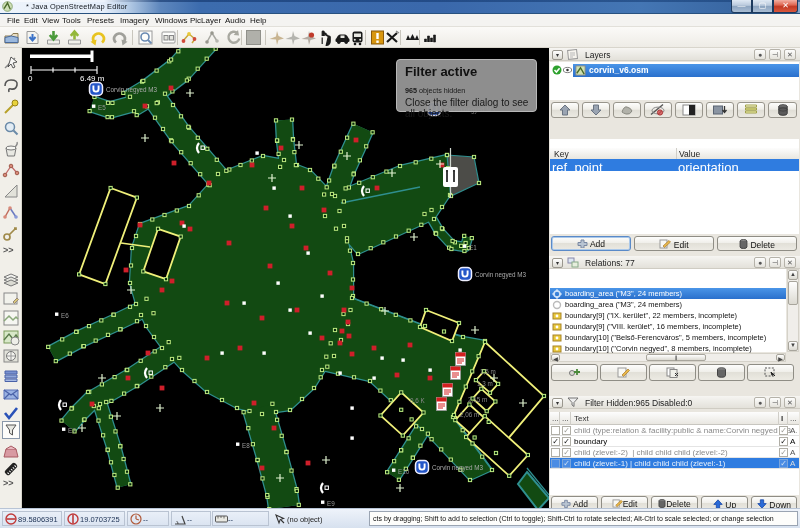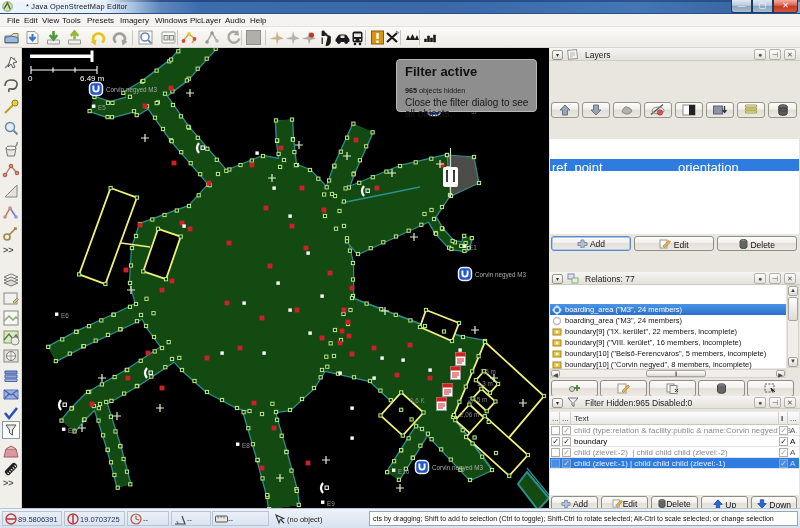--- a/index.html
+++ b/index.html
@@ -47,21 +47,21 @@
 
 #p-layers { top:0; height:77px;text-decoration:underline; }
 #p-layers .list { position:absolute; left:1px; top:14px; width:249px; height:38px; background:#fff; }
 .layerrow { position:absolute; left:23px; top:2px; width:226px; height:13px; background:linear-gradient(#4a95e8,#2a70cc); color:#fff; font-size:8.5px; font-weight:bold; }
 
 #p-props { top:77px; height:131px; }
 #p-props .tblhead { position:absolute; left:1px; top:23px; width:249px; height:12px; background:linear-gradient(#fdfdfd,#e8e6e0); border-bottom:1px solid #ccc; font-size:8.5px; color:#222; }
 #p-props .list { position:absolute; left:1px; top:14px; width:249px; height:95px; background:#fff; }
 .proprow { position:absolute; left:1px; top:34px; width:249px; height:12px; background:#2f7ce0; color:#fff; font-size:13px; }
 
-#p-rel { top:208px; height:132px;margin-top:16px; }
+#p-rel { top:208px; height:132px; }
 #p-rel .list { position:absolute; left:1px; top:13px; width:236px; height:83px; background:#fff; font-size:8px; color:#111; }
 .relrow { position:absolute; left:0; width:236px; height:11px; font-size:7.5px; white-space:nowrap; overflow:hidden; }
 .relrow.sel { background:linear-gradient(#4a95e8,#2a70cc); color:#fff; }
 
 #p-filter { top:340px; height:120px;margin-top:8px; }
 #p-filter .tbl { position:absolute; left:1px; top:16px; width:249px; height:83px; background:#fff; font-size:8px; }
 .frow { position:absolute; left:0; width:249px; height:11px; border-bottom:1px solid #e4e4e4; color:#888; white-space:nowrap; overflow:hidden; }
 .frow.sel { background:#2f7ce0; color:#e8f0fa; } .frow.sel .cb { background:#4a8ce4; border-color:#7aa4da; color:#cfe0f4; }
 
 
@@ -884,20 +884,37 @@
         <div class="collapsebtn">▾</div>
         <svg style="position:absolute;left:18px;top:1px" width="12" height="11" viewBox="0 0 12 11">
             <rect x="1" y="1" width="9" height="9" fill="#f6f4ee" stroke="#999" transform="rotate(-6 5 5)"></rect>
             <path d="M3,4 h5 M3,6 h5 M3,8 h3" stroke="#aaa" stroke-width="0.8"></path>
           </svg>
         <span class="ptitle">Layers</span>
         <div class="phbtn" style="right:34px">●</div>
           <div class="phbtn" style="right:19px">⊣</div>
           <div class="phbtn" style="right:4px">✕</div>
       </div>
+      <div class="list">
+        <svg style="position:absolute;left:2px;top:3px" width="10" height="10" viewBox="0 0 10 10">
+            <circle cx="5" cy="5" r="4.5" fill="#2da12d"></circle>
+            <path d="M2.5 5 L4.4 7 L7.6 3.2" stroke="#fff" stroke-width="1.6" fill="none"></path>
+          </svg>
+        <svg style="position:absolute;left:13px;top:4px" width="9" height="8" viewBox="0 0 12 10">
+            <ellipse cx="6" cy="5" rx="5.5" ry="3.5" fill="#fff" stroke="#555"></ellipse>
+            <circle cx="6" cy="5" r="1.7" fill="#333"></circle>
+          </svg>
+        <div class="layerrow">
+          <svg style="position:absolute;left:2px;top:1px" width="11" height="11" viewBox="0 0 12 12">
+              <rect x="1" y="1" width="10" height="10" fill="#cfe0b0" stroke="#888"></rect>
+              <path d="M2 9 L6 3 L10 10" stroke="#4a6a2a" stroke-width="1.5" fill="none"></path>
+            </svg>
+          <span style="position:absolute;left:16px;top:1px">corvin_v6.osm</span>
+        </div>
+      </div>
       <div id="layerbtns" style="position:absolute;left:0;top:54px;width:251px;height:20px">
         <div class="lbtn" style="left:2px">
             <svg width="14" height="12" viewBox="0 0 14 12">
               <path d="M7,1 L12,6 H9.5 V11 H4.5 V6 H2 Z" fill="#9aa4b2" stroke="#6a7482"></path>
             </svg>
           </div>
         <div class="lbtn" style="left:33px">
             <svg width="14" height="12" viewBox="0 0 14 12">
               <path d="M7,11 L12,6 H9.5 V1 H4.5 V6 H2 Z" fill="#9aa4b2" stroke="#6a7482"></path>
             </svg>
@@ -939,20 +956,25 @@
               <ellipse cx="5.5" cy="2.5" rx="4.2" ry="1.8" fill="#777" stroke="#444"></ellipse>
               <path d="M1.3,2.5 v7 a4.2,1.8 0 0 0 8.4,0 v-7" fill="#5a5a5a" stroke="#3a3a3a"></path>
               <ellipse cx="5.5" cy="5.5" rx="4.2" ry="1.6" fill="none" stroke="#3a3a3a" stroke-width="0.7"></ellipse>
             </svg>
           </div>
       </div>
     </div>
 
     <div class="panel" id="p-props">
       <div class="list"></div>
+      <div class="tblhead">
+          <span style="position:absolute;left:4px;top:1px">Key</span>
+          <span style="position:absolute;left:129px;top:1px">Value</span>
+          <i style="position:absolute;left:126px;top:0;width:1px;height:12px;background:#d0cec8"></i>
+        </div>
       <div class="proprow">
           <span style="position:absolute;left:2px;top:1px">ref_point</span>
           <span style="position:absolute;left:128px;top:1px">orientation</span>
         </div>
       <div class="btn" style="left:2px;top:111px;width:80px;border-color:#5a8ac8;box-shadow:0 0 0 1px #aac8ea inset"><span class="bl"><svg width="11" height="9" viewBox="0 0 11 9" style="vertical-align:-1px">
               <path d="M1,3.5 h3 v-2.5 h3 v2.5 h3 v3 h-3 v2.5 h-3 v-2.5 h-3 z" fill="#b8c4d2" stroke="#7a88a2"></path>
             </svg> Add</span></div>
       <div class="btn" style="left:85px;top:111px;width:80px"><span class="bl"><svg width="12" height="10" viewBox="0 0 12 10" style="vertical-align:-1px">
               <rect x="1" y="1" width="7" height="8" fill="#f8f8f4" stroke="#999"></rect>
               <path d="M4,7 l6,-5.5 1.5,1.5 -6,5.5 z" fill="#e8b84a" stroke="#a8782a" stroke-width="0.7"></path>

